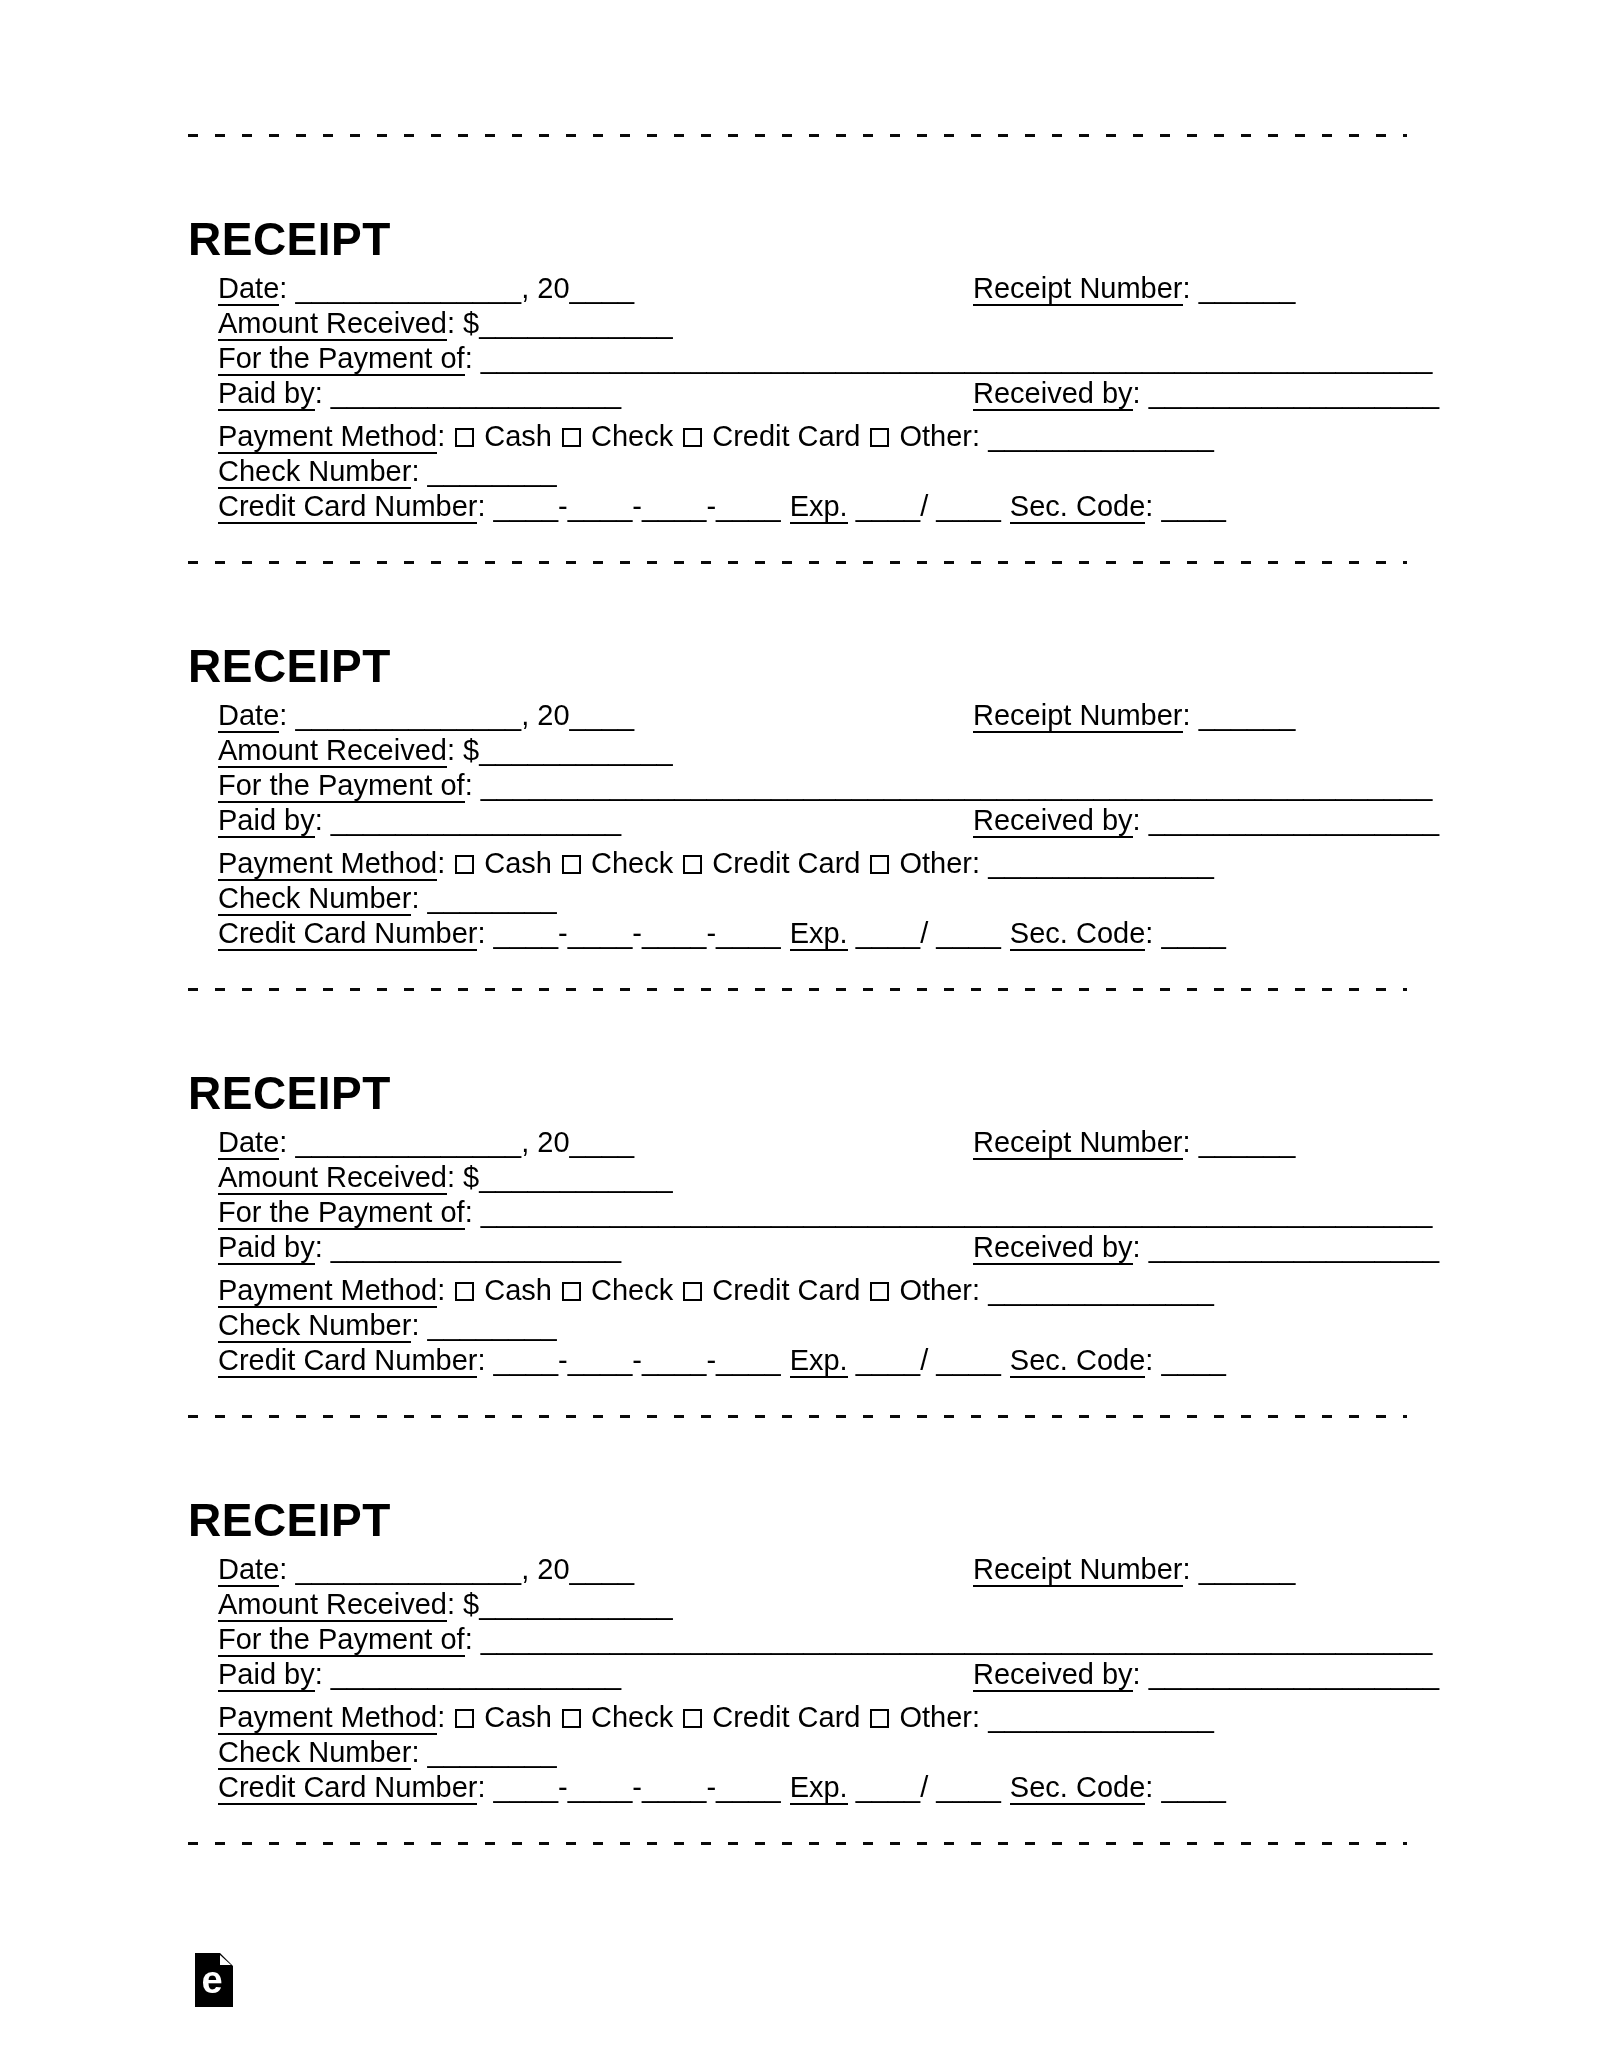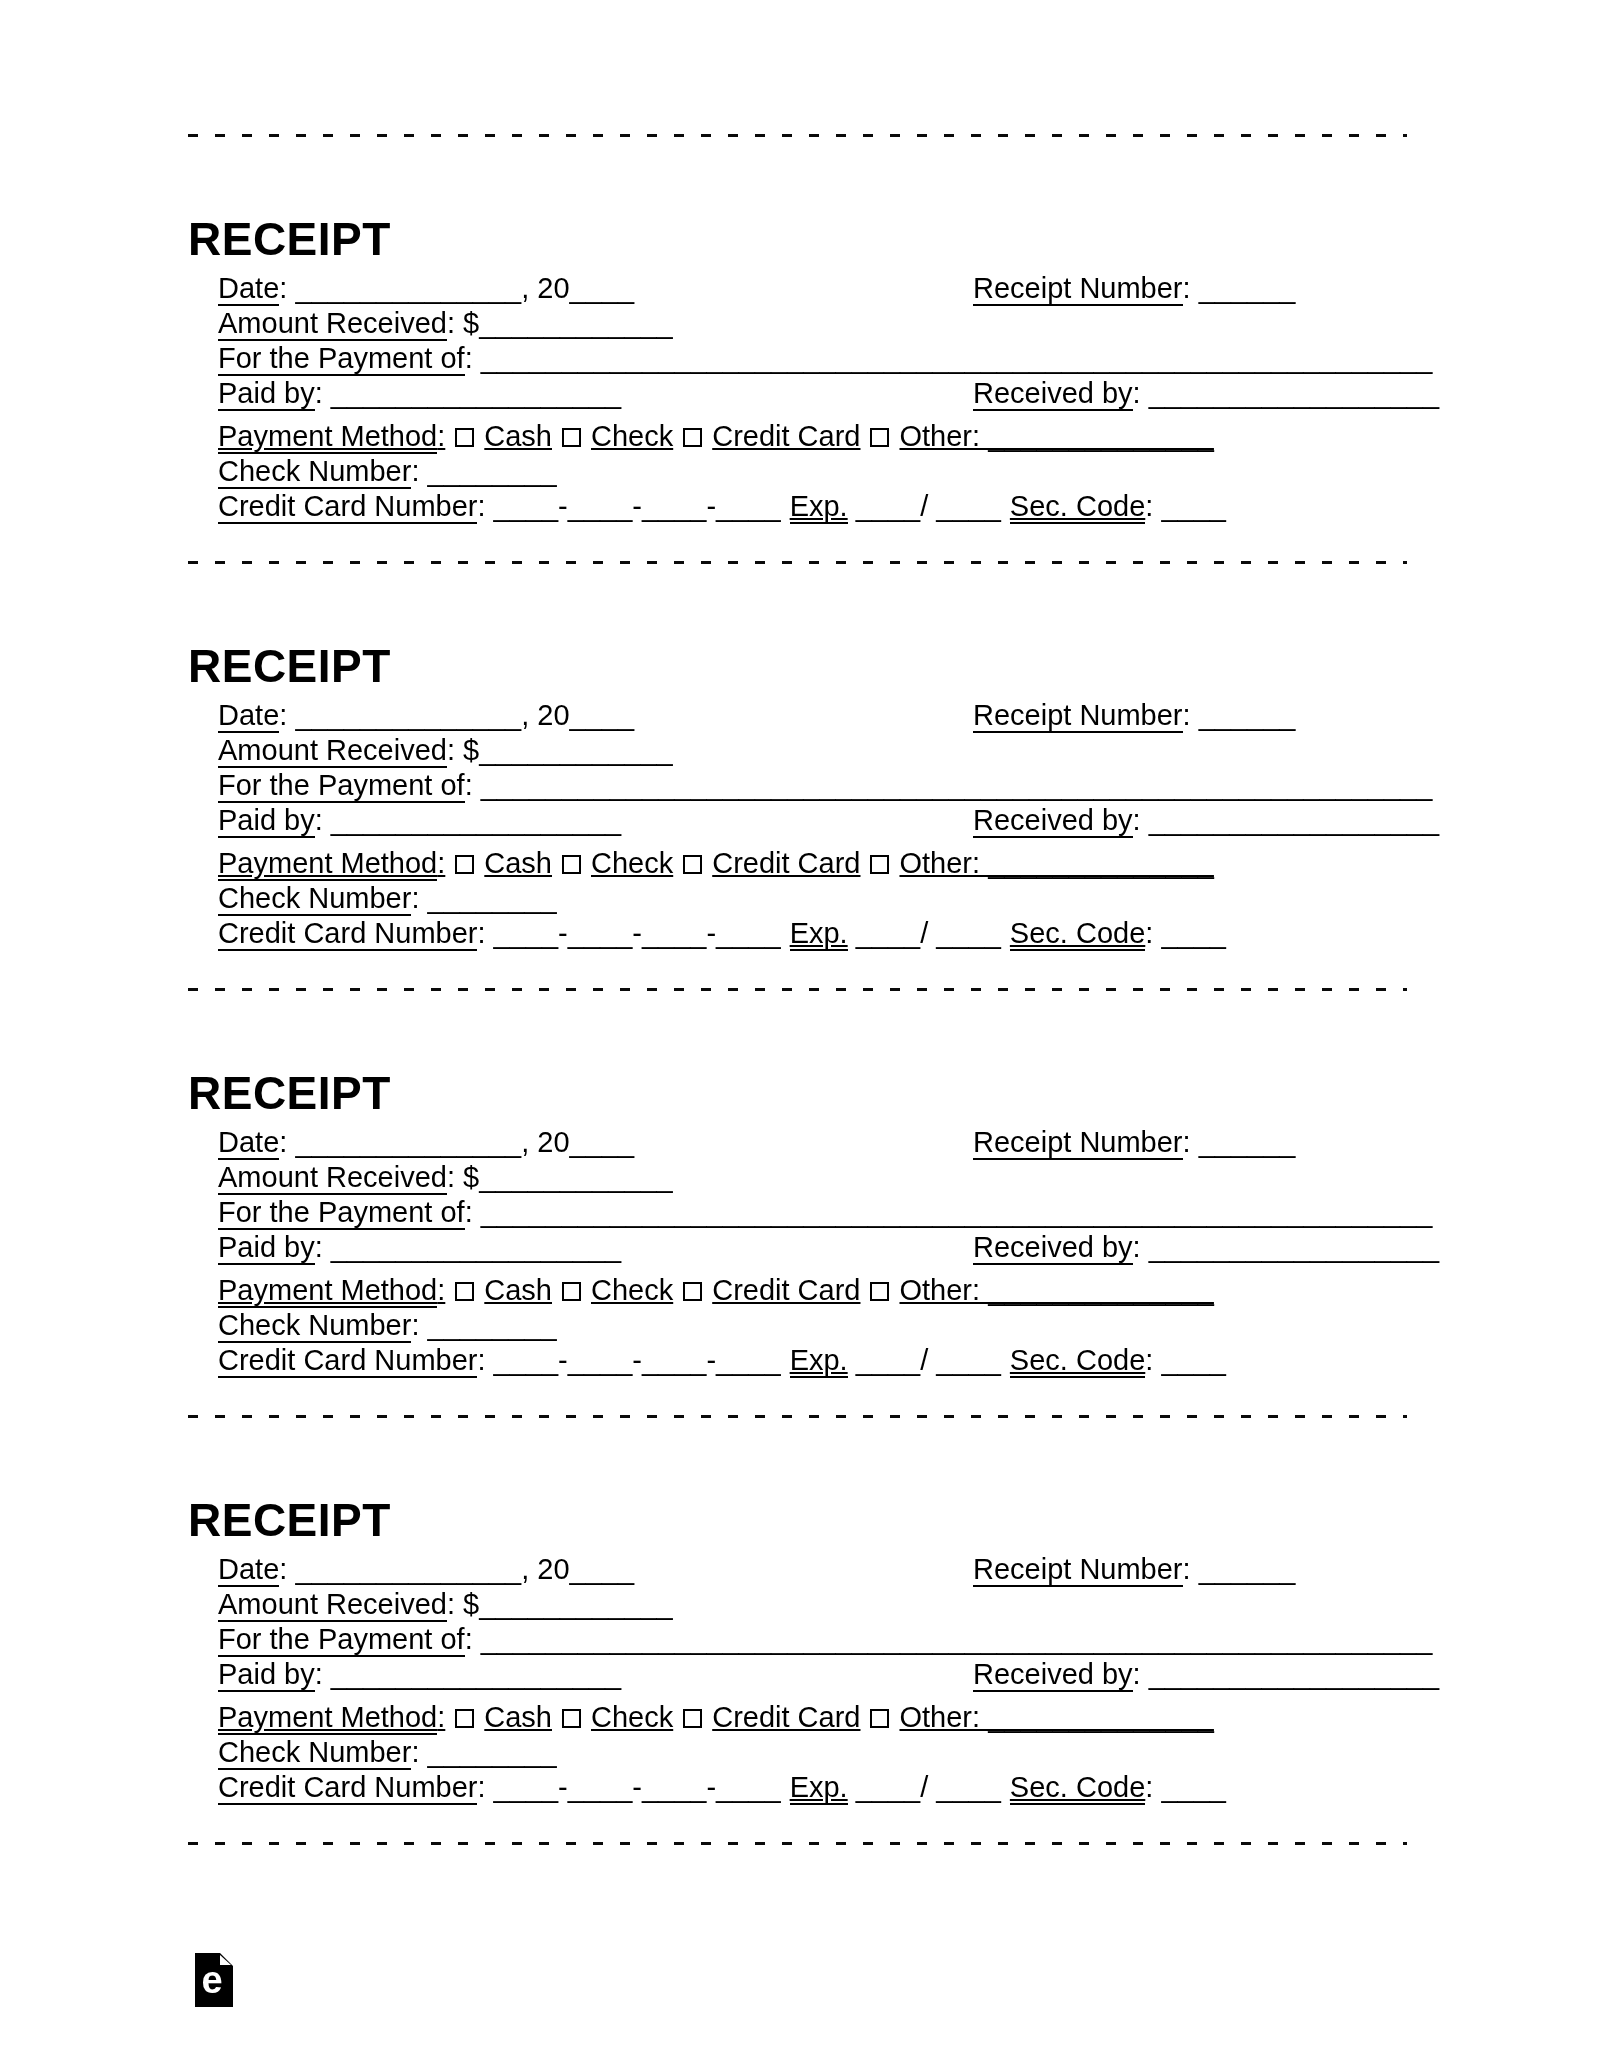--- a/index.html
+++ b/index.html
@@ -21,23 +21,23 @@
   .rtitle {
     position:absolute; top:48px; left:0;
     font-size:46px; line-height:52px; font-weight:bold;
     letter-spacing:0.5px;
   }
   .lines { position:absolute; top:137px; left:0; right:0;margin-left:30px; }
   .line {
     position:relative; height:35px; line-height:35px;
     font-size:29px; white-space:nowrap;
   }
-  .line.gap { margin-top:8px;text-decoration:underline; }
+  .line.gap { margin-top:8px; }
   .lbl { border-bottom:2.5px solid #000; }
-  .ml { margin-left:9px;text-decoration:underline; }
+  .ml { margin-left:9px; }
   .rcol { position:absolute; left:755px; top:0;text-align:center; }
   .cb {
     display:inline-block; width:19px; height:19px;
     border:2px solid #000; box-sizing:border-box;
     vertical-align:-1px; margin:0 10px;
   }
   
   .logo { position:absolute; left:195px; top:1953px; width:38px; height:54px; }
   .logo .sheet {
     position:absolute; inset:0; background:#000;

